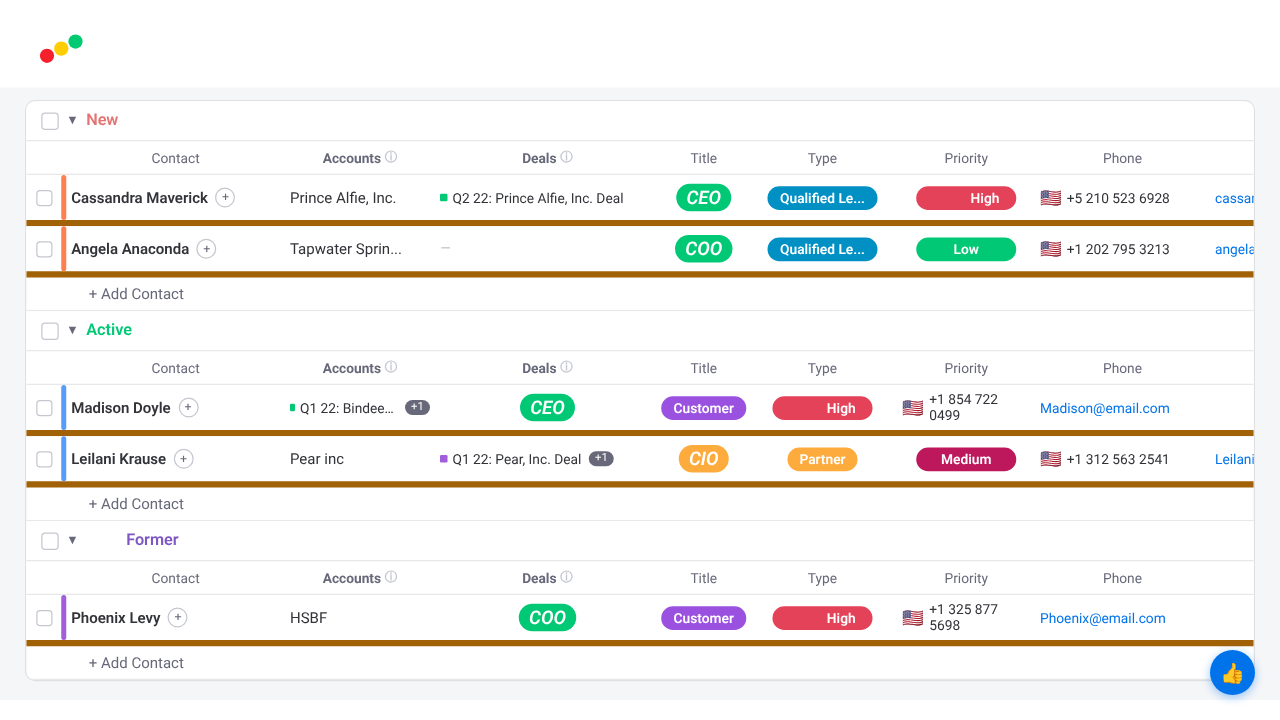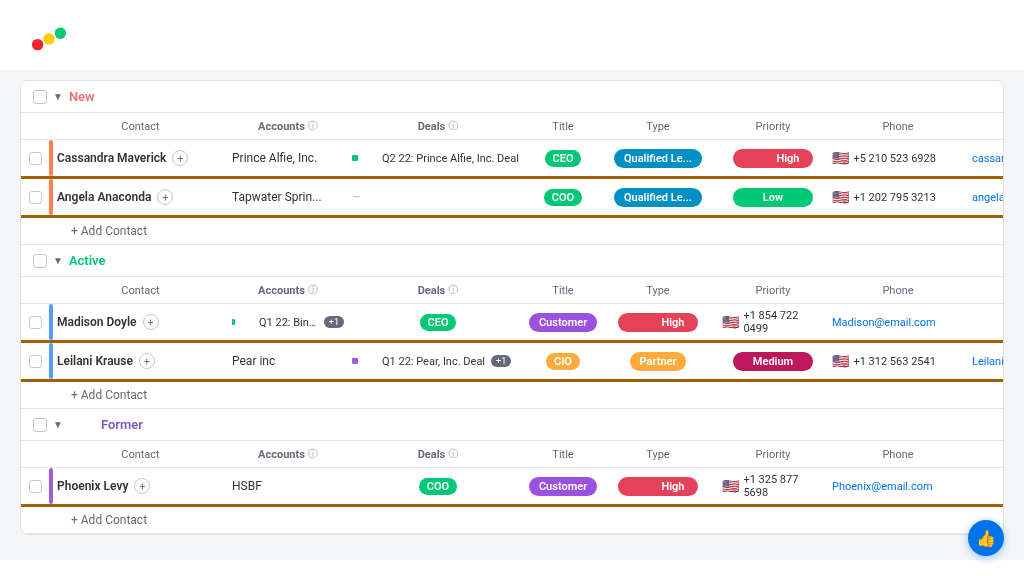--- a/index.html
+++ b/index.html
@@ -98,21 +98,21 @@
       color: #676879;
       padding: 6px 4px;
       text-align: center;
       white-space: nowrap;
       overflow: hidden;
     }
     .table-row {
       display: grid;
       grid-template-columns: 28px 4px 175px 120px 180px 70px 120px 110px 140px 150px 90px;
       align-items: center;
-      border-bottom: 3px solid #a16207;
+      border-bottom: 5px solid #a16207;
       background: #fff;
     }
     .row-checkbox {
       display: flex;
       align-items: center;
       justify-content: center;
       padding: 0 4px;
     }
     .row-check {
       width: 13px;
@@ -182,41 +182,41 @@
       border-radius: 1px;
     }
     .deal-bar-green { background: #00c875; }
     .deal-bar-purple { background: #a25ddc; }
     .deal-text {
       font-size: 11px;
       color: #323338;
       white-space: nowrap;
       overflow: hidden;
       text-overflow: ellipsis;
-      margin-left: 20px;
     }
     .deal-badge {
       background: #676879;
       color: #fff;
       border-radius: 10px;
       font-size: 9px;
       padding: 1px 5px;
       margin-left: 2px;
     }
     .title-cell {
       display: flex;
       align-items: center;
       justify-content: center;
     }
     .title-badge {
       padding: 2px 8px;
       border-radius: 12px;
-      font-size: 11px;
+      font-size: 15px;
       font-weight: 600;
       color: #fff;
+      font-style: italic;
     }
     .title-ceo { background: #00c875; }
     .title-coo { background: #00c875; }
     .title-cio { background: #fdab3d; }
 
     .type-cell {
       display: flex;
       align-items: center;
       justify-content: center;
     }

